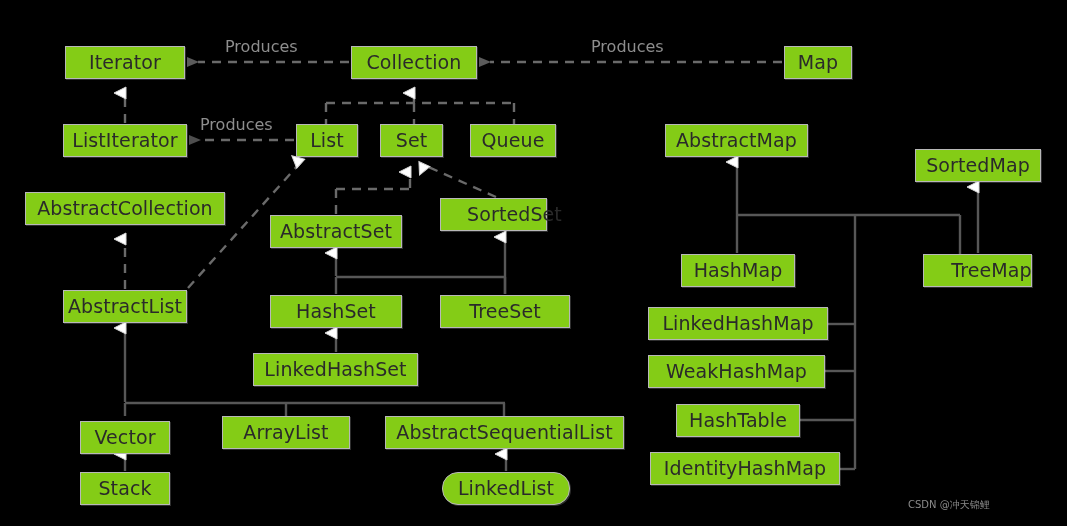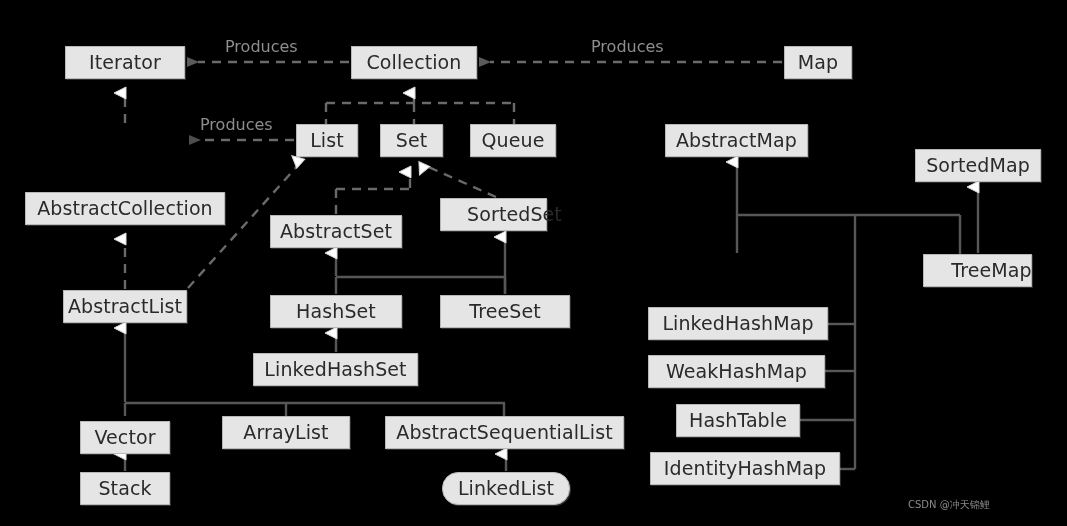--- a/index.html
+++ b/index.html
@@ -22,21 +22,21 @@
     position: absolute;
     left: 0;
     top: 0;
     width: 1067px;
     height: 526px;
     pointer-events: none;
   }
   .node {
     position: absolute;
     box-sizing: border-box;
-    background: #e5e5e5;
+    background: #84cc16;
     border: 1px solid #b8b8b8;
     color: #2a2a2a;
     font-size: 19px;
     line-height: 1;
     display: flex;
     align-items: center;
     justify-content: center;
     white-space: nowrap;
     letter-spacing: 0.1px;
     box-shadow: 1px 1px 0 rgba(255,255,255,0.18);
@@ -180,20 +180,23 @@
     </div>
     <div class="node" style="left: 270px; top: 295px; width: 132px; height: 33px;">
       <span>HashSet</span>
     </div>
     <div class="node" style="left: 63px; top: 290px; width: 124px; height: 33px;">
       <span>AbstractList</span>
     </div>
     <div class="node" style="left: 923px; top: 254px; width: 109px; height: 33px; padding-left: 28px;">
       <span>TreeMap</span>
     </div>
+    <div class="node" style="left: 681px; top: 254px; width: 114px; height: 33px;">
+      <span>HashMap</span>
+    </div>
     <div class="node" style="left: 440px; top: 198px; width: 107px; height: 33px; padding-left: 42px;">
       <span>SortedSet</span>
     </div>
     <div class="node" style="left: 270px; top: 215px; width: 132px; height: 33px;">
       <span>AbstractSet</span>
     </div>
     <div class="node" style="left: 25px; top: 192px; width: 200px; height: 33px;">
       <span>AbstractCollection</span>
     </div>
     <div class="node" style="left: 915px; top: 149px; width: 126px; height: 33px; text-align: right;">
@@ -203,20 +206,23 @@
       <span>AbstractMap</span>
     </div>
     <div class="node" style="left: 470px; top: 124px; width: 86px; height: 33px;">
       <span>Queue</span>
     </div>
     <div class="node" style="left: 380px; top: 124px; width: 63px; height: 33px;">
       <span>Set</span>
     </div>
     <div class="node" style="left: 296px; top: 124px; width: 62px; height: 33px;">
       <span>List</span>
+    </div>
+    <div class="node" style="left: 63px; top: 124px; width: 124px; height: 33px;">
+      <span>ListIterator</span>
     </div>
     <div class="node" style="left: 784px; top: 46px; width: 68px; height: 33px;">
       <span>Map</span>
     </div>
     <div class="node" style="left: 351px; top: 46px; width: 126px; height: 33px;">
       <span>Collection</span>
     </div>
     <div class="node" style="left: 65px; top: 46px; width: 120px; height: 33px;">
       <span>Iterator</span>
     </div>

